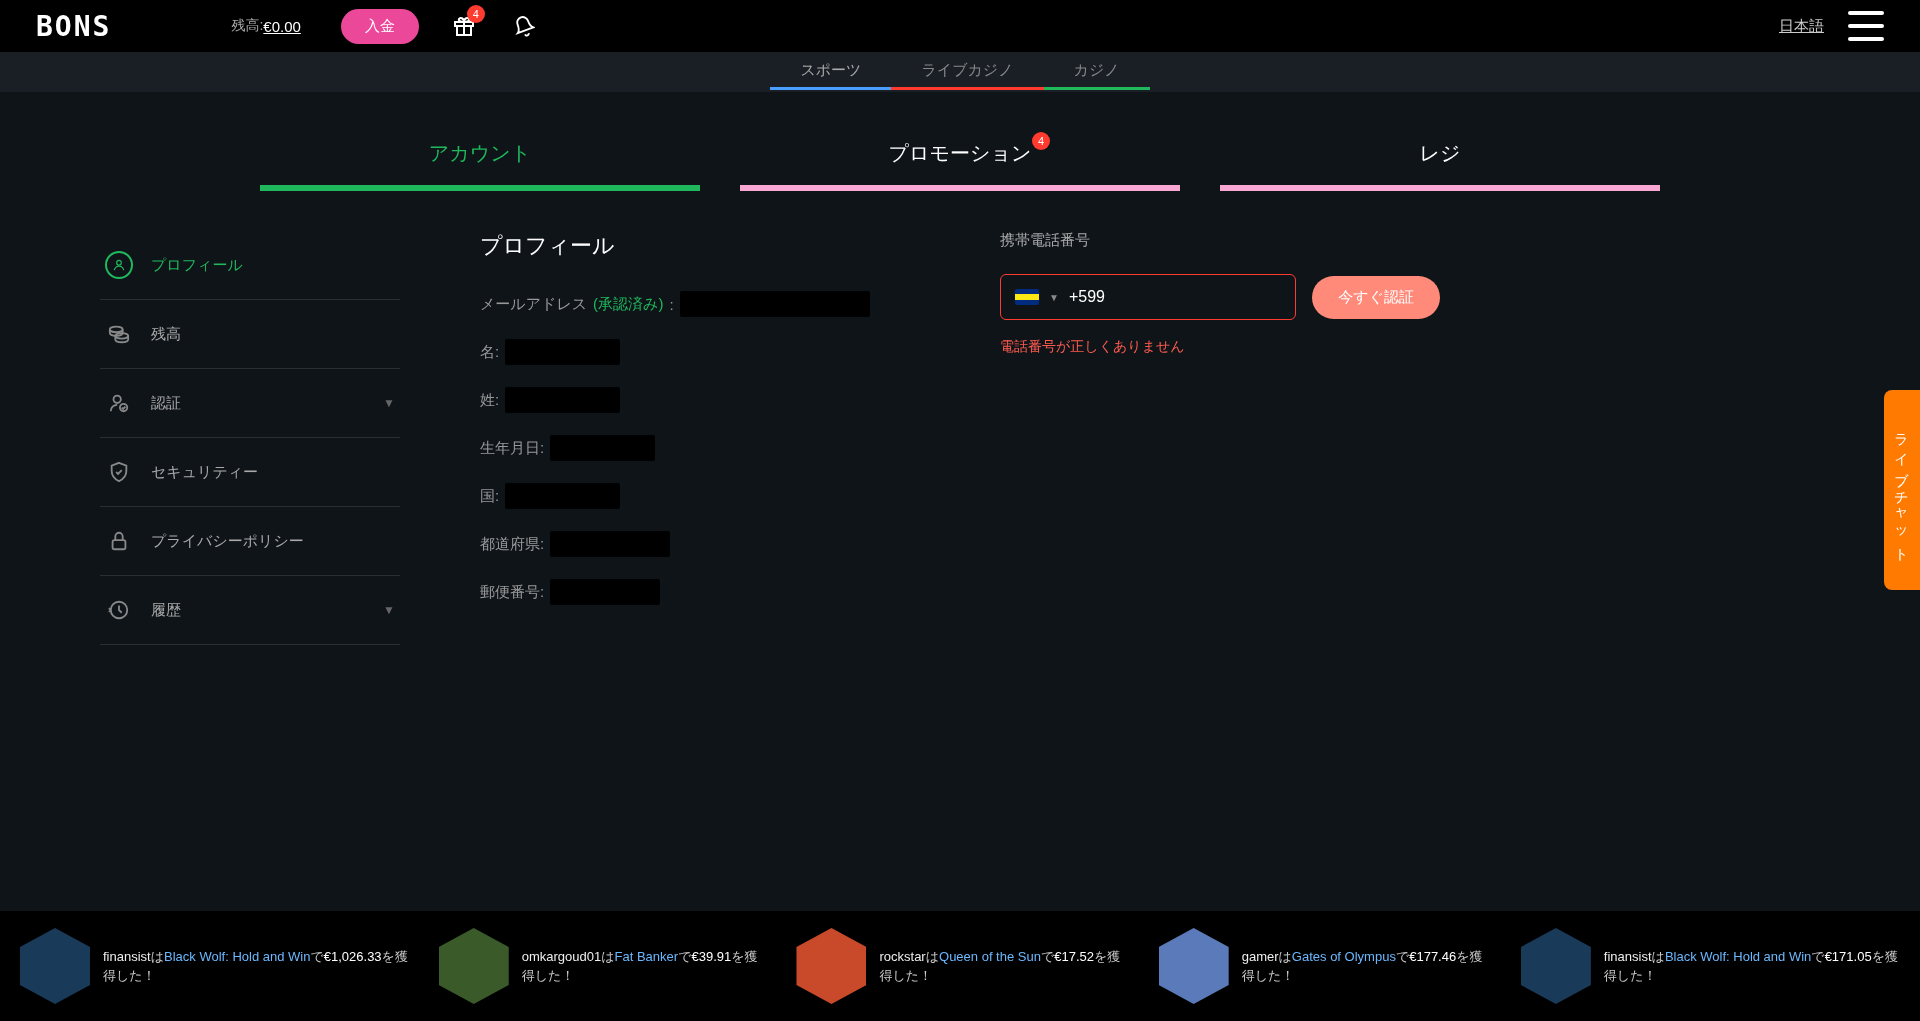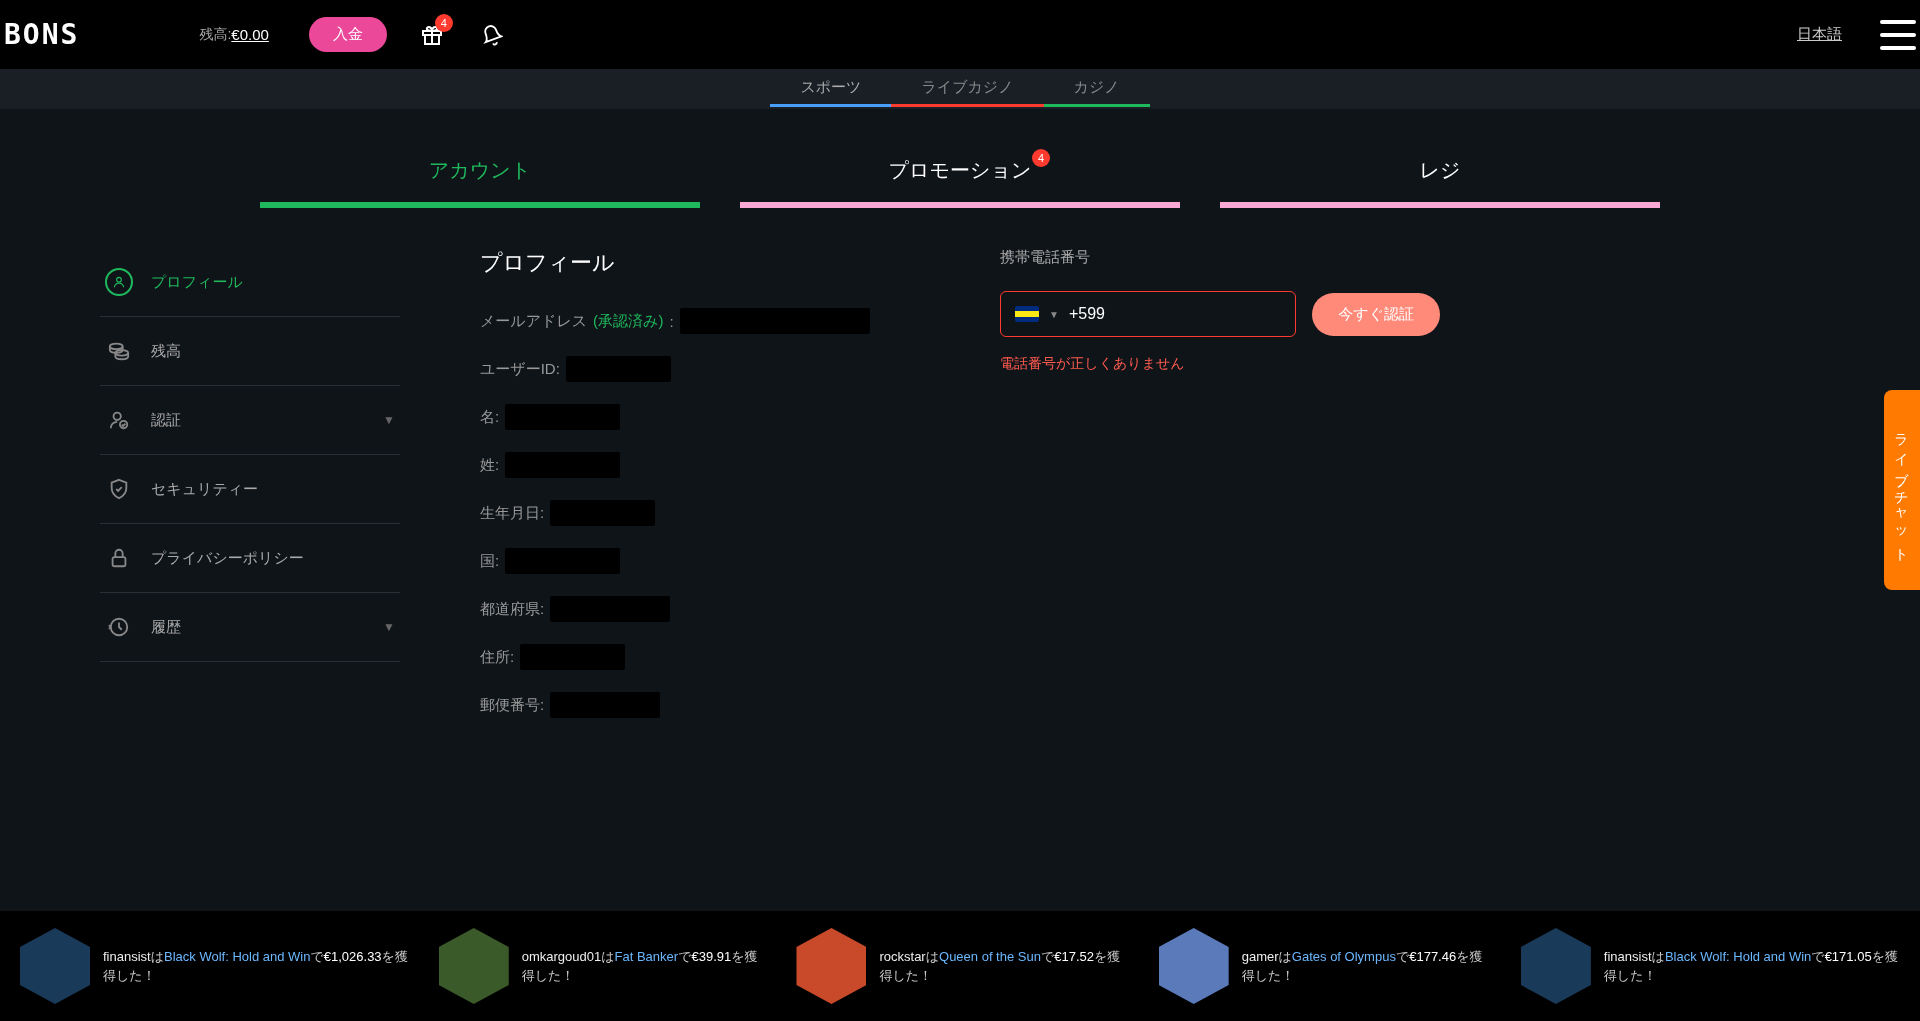--- a/index.html
+++ b/index.html
@@ -1,28 +1,28 @@
 <!DOCTYPE html>
 <html><head>
 <meta charset="utf-8">
 <style>
 * { margin:0; padding:0; box-sizing:border-box; }
 body { background:#0f1419; color:#fff; font-family:-apple-system,BlinkMacSystemFont,"Segoe UI",sans-serif; width:1920px; height:1021px; overflow:hidden; position:relative; }
 
 
-.header { height:69px; background:#000; display:flex; align-items:center; padding:0 4px; }
+.header { height:52px; background:#000; display:flex; align-items:center; padding:0 36px; }
 .logo { font-family:monospace; font-size:28px; font-weight:900; letter-spacing:2px; color:#fff; margin-right:120px; }
 .balance-block { display:flex; align-items:center; gap:0; margin-right:40px; }
 .balance-label { color:#aaa; font-size:14px; }
 .balance-value { color:#fff; font-size:15px; text-decoration:underline; }
 .deposit-btn { background:#ec4899; color:#fff; border:none; border-radius:20px; padding:8px 24px; font-size:15px; cursor:pointer; margin-right:30px; }
 .icon-btn { position:relative; background:none; border:none; color:#fff; cursor:pointer; margin-right:30px; width:30px; height:30px; display:flex; align-items:center; justify-content:center; }
 .badge { position:absolute; top:-6px; right:-6px; background:#ff3b2f; color:#fff; border-radius:50%; width:18px; height:18px; font-size:11px; display:flex; align-items:center; justify-content:center; }
 .header-spacer { flex:1; }
-.lang { color:#ccc; font-size:15px; text-decoration:underline; margin-right:38px; cursor:pointer; }
+.lang { color:#ccc; font-size:15px; text-decoration:underline; margin-right:24px; cursor:pointer; }
 .hamburger { width:36px; height:30px; display:flex; flex-direction:column; justify-content:space-between; cursor:pointer; }
 .hamburger span { display:block; height:4px; background:#fff; border-radius:2px; }
 
 
 .nav-tabs { background:#1a1f26; height:40px; display:flex; align-items:center; justify-content:center; gap:0; }
 .nav-tab { padding:0 30px; height:35px; display:flex; align-items:center; color:#888; font-size:15px; cursor:pointer; border-bottom:3px solid transparent; }
 .nav-tab.s1 { border-bottom-color:#4a9eff; color:#aaa; }
 .nav-tab.s2 { border-bottom-color:#ff3b2f; }
 .nav-tab.s3 { border-bottom-color:#1fb85c; }
 
@@ -185,46 +185,38 @@
 
   <div class="profile-col">
     <div class="profile-title">プロフィール</div>
     <div class="field">
       <span>メールアドレス</span>
       <span class="verified">(承認済み)</span>
         <span>:</span>
       <span class="redact" style="width:190px"></span>
     </div>
     <div class="field">
-        <span>ユーザーID:</span>
-        <span class="redact" style="width:105px"></span>
-      </div>
-    <div class="field">
         <span>名:</span>
         <span class="redact" style="width:115px"></span>
       </div>
     <div class="field">
         <span>姓:</span>
         <span class="redact" style="width:115px"></span>
       </div>
     <div class="field">
         <span>生年月日:</span>
         <span class="redact" style="width:105px"></span>
       </div>
     <div class="field">
         <span>国:</span>
         <span class="redact" style="width:115px"></span>
       </div>
     <div class="field">
         <span>都道府県:</span>
         <span class="redact" style="width:120px"></span>
-      </div>
-    <div class="field">
-        <span>住所:</span>
-        <span class="redact" style="width:105px"></span>
       </div>
     <div class="field">
         <span>郵便番号:</span>
         <span class="redact" style="width:110px"></span>
       </div>
   </div>
 
   <div class="phone-col">
     <div class="phone-label">携帯電話番号</div>
     <div class="phone-row">

